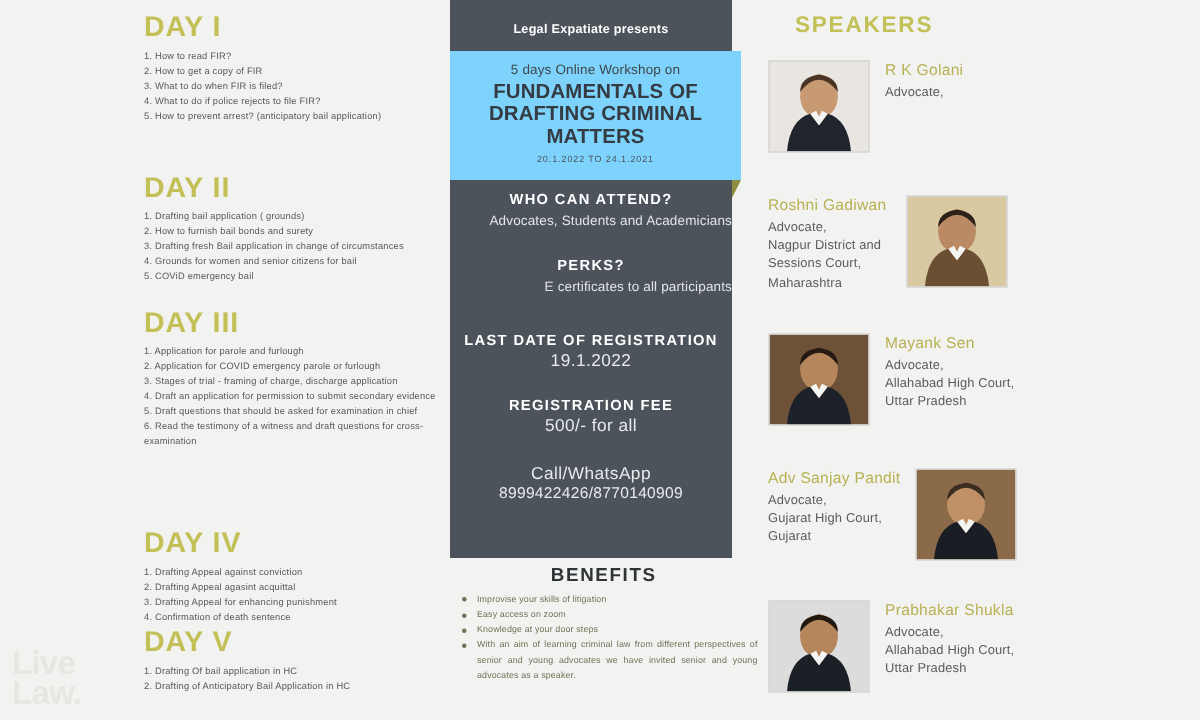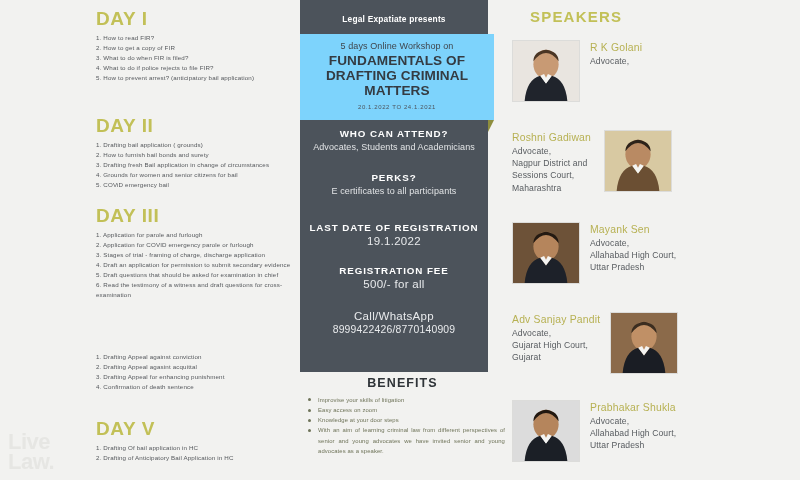--- a/index.html
+++ b/index.html
@@ -121,20 +121,21 @@
     font-size: 9.8px;
     font-weight: bold;
     letter-spacing: 0.9px;
   }
   .panel-section .sub {
     font-size: 9px;
     color: #e2e4e6;
     line-height: 1.35;
     margin-top: 2px;
     letter-spacing: 0.1px;
+    text-align: right;
   }
   .panel-section .big {
     font-size: 11.5px;
     color: #e8eaec;
     margin-top: 2px;
     letter-spacing: 0.3px;
   }
   .panel-section .phone {
     font-size: 10.4px;
     color: #e8eaec;
@@ -258,20 +259,21 @@
         <ul class="day-list">
           <li>1. Application for parole and furlough</li>
           <li>2. Application for COVID emergency parole or furlough</li>
           <li>3. Stages of trial - framing of charge, discharge application</li>
           <li>4.  Draft an application for permission to submit secondary evidence</li>
           <li>5. Draft questions that should be asked for examination in chief</li>
           <li>6. Read the testimony of a witness and draft questions for cross-examination</li>
         </ul>
       </div>
       <div class="day-block" style="position: absolute; top: 344px; left: 0px; width: 200px;">
+        <div class="day-title">DAY IV</div>
         <ul class="day-list">
           <li>1. Drafting Appeal against conviction</li>
           <li>2. Drafting Appeal agasint acquittal</li>
           <li>3. Drafting Appeal for enhancing punishment</li>
           <li>4. Confirmation of death sentence</li>
         </ul>
       </div>
       <div class="day-block" style="position: absolute; top: 410px; left: 0px; width: 200px;">
         <div class="day-title">DAY V</div>
         <ul class="day-list">

